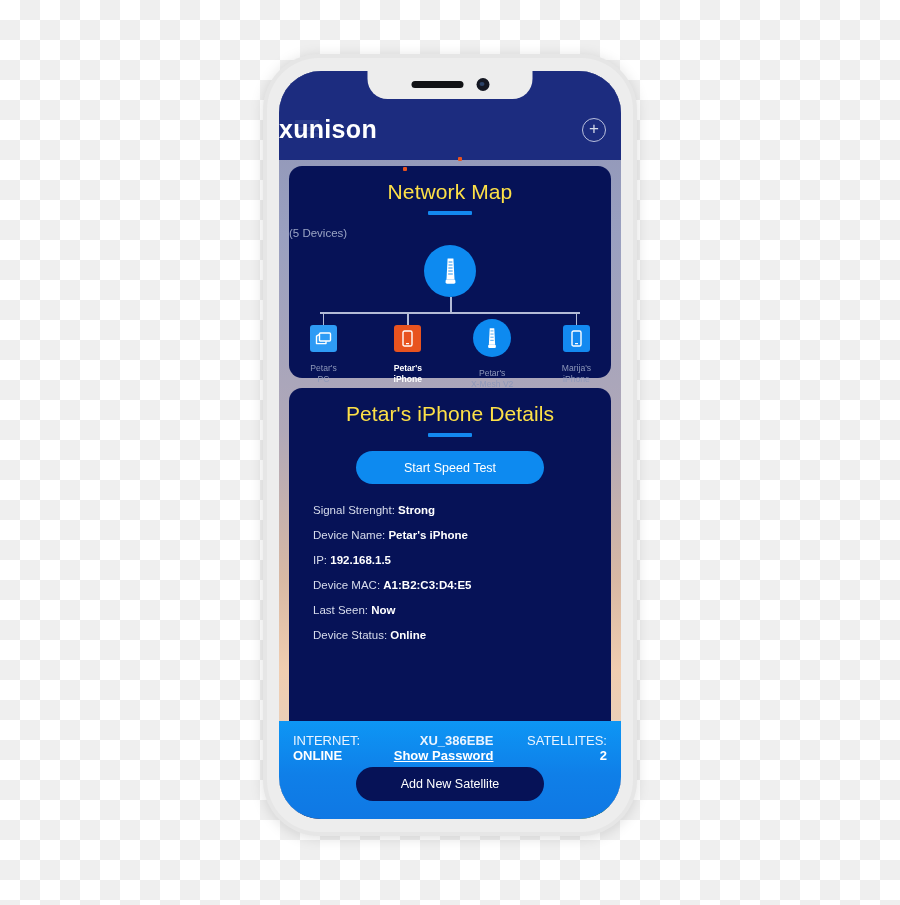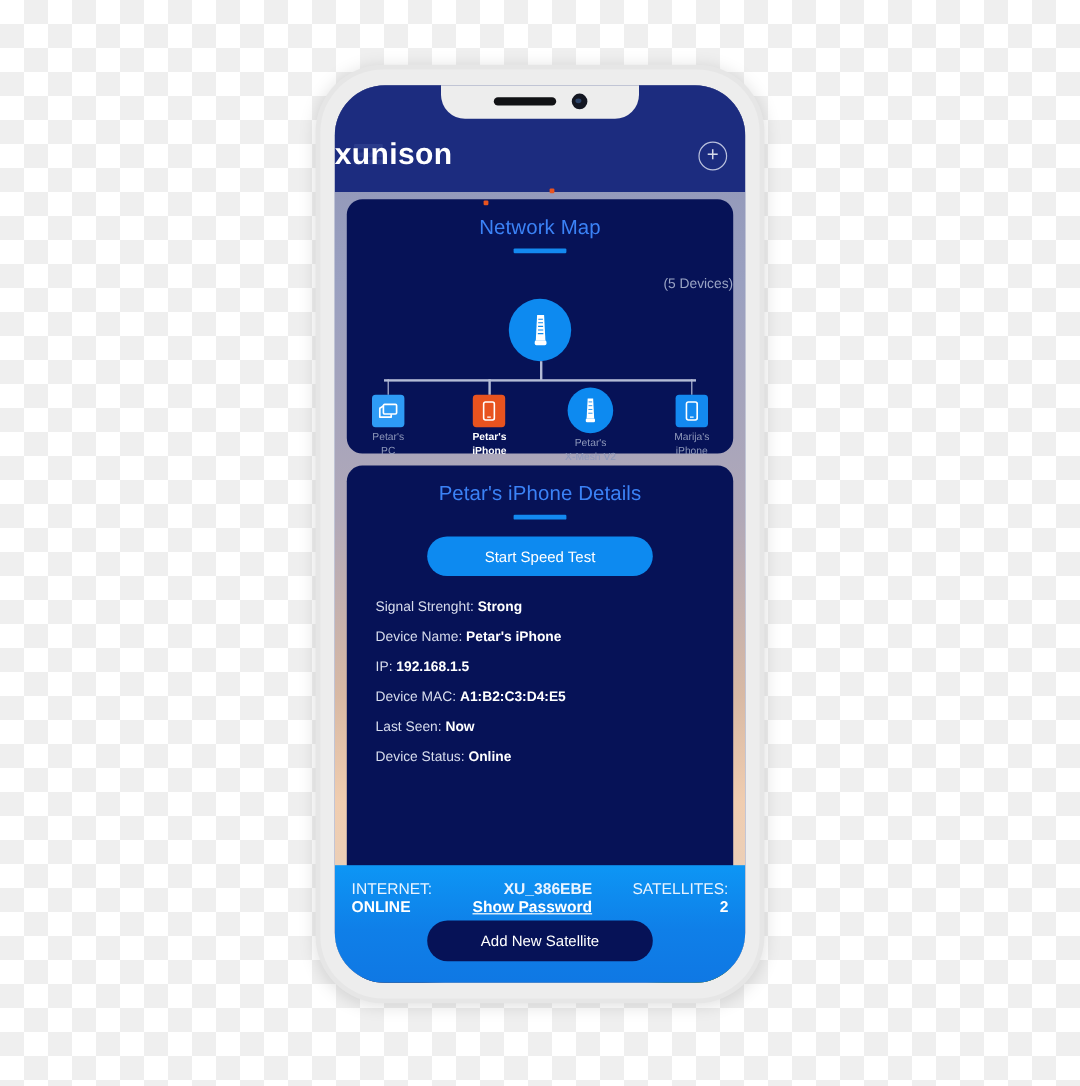--- a/index.html
+++ b/index.html
@@ -194,38 +194,38 @@
     left: 10px;
     right: 10px;
     background: #061257;
     border-radius: 13px;
   }
   #card-map { top: 95px; height: 212px; }
   #card-details { top: 317px; height: 348px; }
 
   .card-title {
     text-align: center;
-    color: #3b82f6;
-    font-size: 17px;
+    color: #fde047;
+    font-size: 21px;
     font-weight: 400;
     padding-top: 14px;
     letter-spacing: 0.1px;
   }
   .title-underline {
     width: 44px;
     height: 4px;
     background: #1389f0;
     margin: 7px auto 0;
     border-radius: 1px;
   }
   .device-count {
-    text-align: right;
+    text-align: left;
     color: #9aa4c4;
     font-size: 11.5px;
-    margin-top: 20px;
+    margin-top: 12px;
   }
 
   
   .map-area {
     position: relative;
     height: 120px;
     margin-top: 6px;
   }
   .router-main {
     position: absolute;
@@ -288,21 +288,21 @@
   .node-icon.lblue  { background: #2e9bf5; }
   .node-icon.orange { background: #e8531f; }
   .node-icon.circle {
     border-radius: 50%;
     width: 38px;
     height: 38px;
     background: #0d8af0;
     margin-top: -6px;
   }
   .node-label {
-    margin-top: 3px;
+    margin-top: 11px;
     font-size: 8.6px;
     line-height: 11px;
     color: #8e98ba;
   }
   .node-label.active {
     color: #ffffff;
     font-weight: 700;
   }
   .node.hidden-stem .stem { visibility: hidden; }
 

